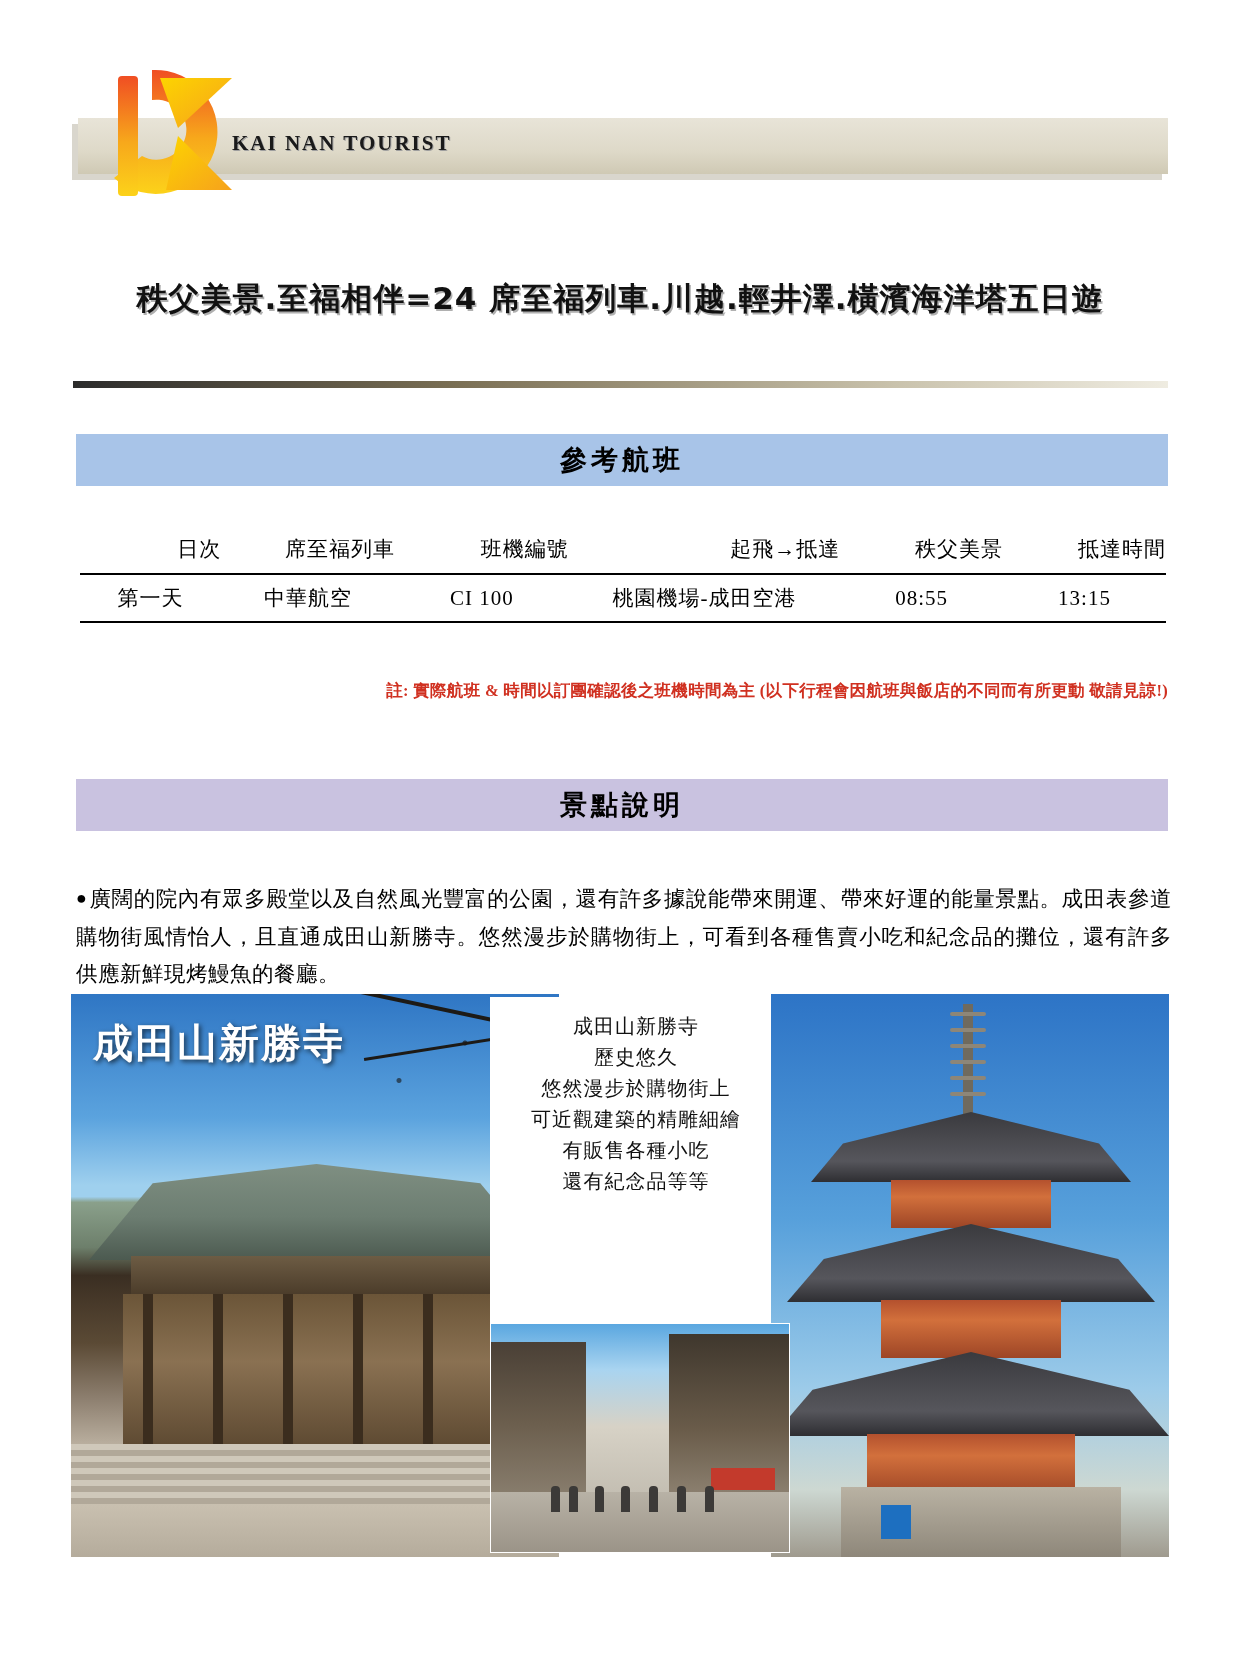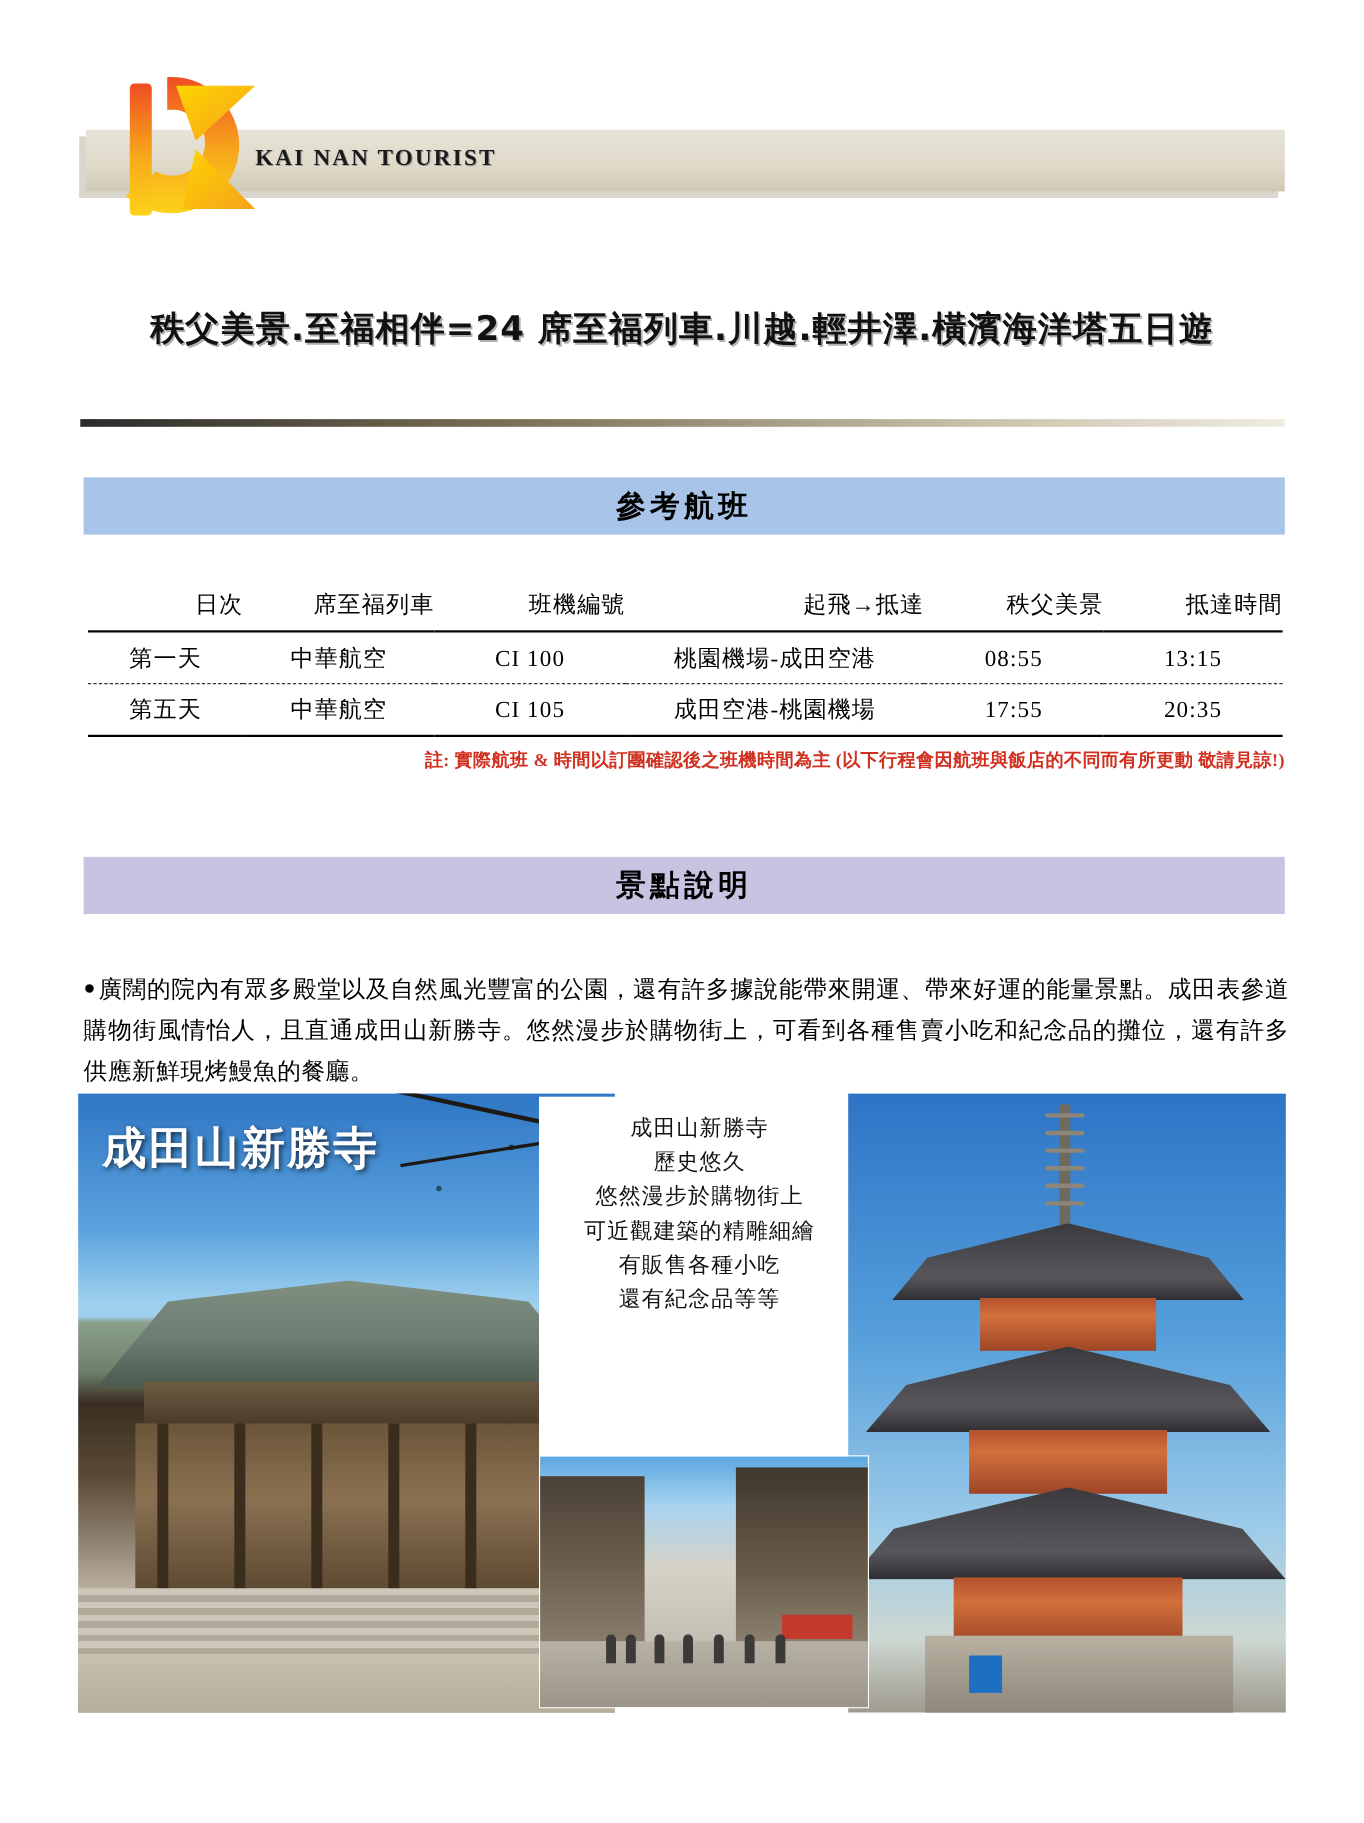--- a/index.html
+++ b/index.html
@@ -343,28 +343,20 @@
   </thead>
   <tbody>
     <tr>
       <td>第一天</td>
       <td>中華航空</td>
       <td>CI 100</td>
       <td>桃園機場-成田空港</td>
       <td>08:55</td>
       <td>13:15</td>
     </tr>
-    <tr>
-      <td>第五天</td>
-      <td>中華航空</td>
-      <td>CI 105</td>
-      <td>成田空港-桃園機場</td>
-      <td>17:55</td>
-      <td>20:35</td>
-    </tr>
   </tbody>
 </table>
 
 <div class="flight-note">註: 實際航班 &amp; 時間以訂團確認後之班機時間為主 (以下行程會因航班與飯店的不同而有所更動 敬請見諒!)</div>
 
 <div class="section-bar bar-spot">景點說明</div>
 
 <div class="spot-para">
   <span class="bullet">●</span><span>廣闊的院內有眾多殿堂以及自然風光豐富的公園，還有許多據說能帶來開運、帶來好運的能量景點。成田表參道購物街風情怡人，且直通成田山新勝寺。悠然漫步於購物街上，可看到各種售賣小吃和紀念品的攤位，還有許多供應新鮮現烤鰻魚的餐廳。</span>
 </div>

